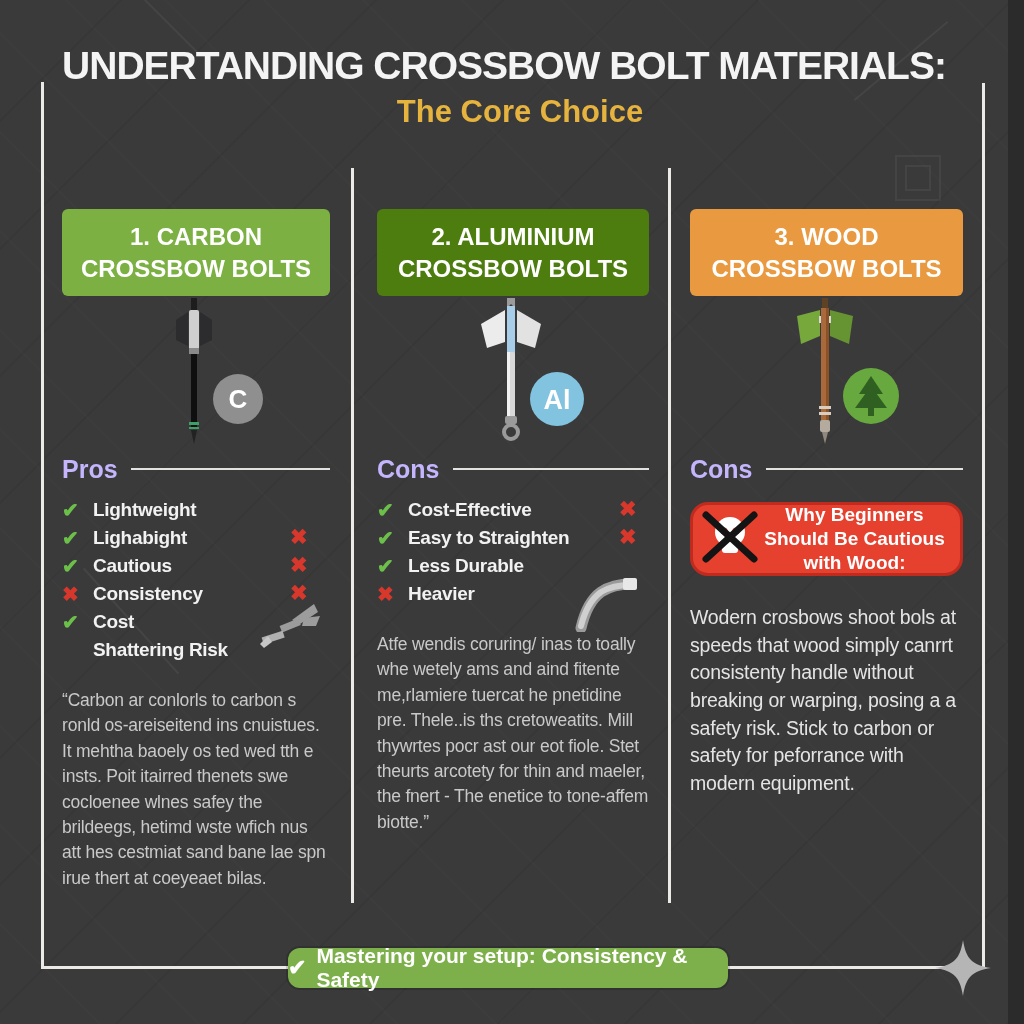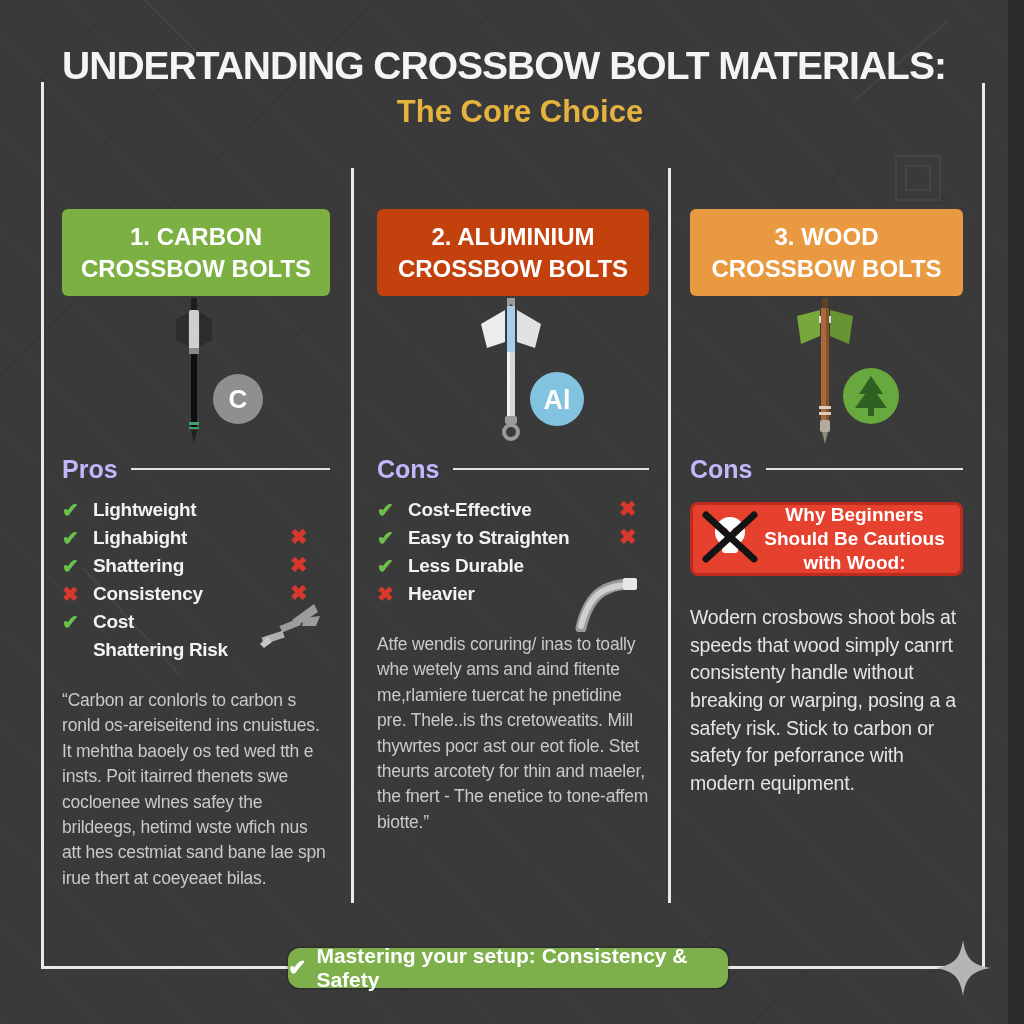--- a/index.html
+++ b/index.html
@@ -32,21 +32,21 @@
     font-size:31px;font-weight:bold;padding-left:32px;}
 
   .col{position:absolute;top:209px;}
   #col-carbon{left:62px;width:268px;}
   #col-aluminium{left:377px;width:272px;}
   #col-wood{left:690px;width:273px;}
 
   .hdr-box{height:87px;border-radius:6px;display:flex;flex-direction:column;justify-content:center;
     text-align:center;color:#fff;font-weight:bold;font-size:24px;line-height:1.3;}
   .hdr-carbon{background:#7cb042;}
-  .hdr-aluminium{background:#c2410c;}
+  .hdr-aluminium{background:#4d7c0f;}
   .hdr-wood{background:#e9993f;}
 
   .bolt-wrap{height:150px;position:relative;}
   .bolt-wrap svg{display:block;margin:0 auto;}
 
   .sec-row{display:flex;align-items:center;margin-top:6px;height:34px;}
   .sec-title{color:#c4b5fd;font-size:25px;font-weight:bold;}
   .sec-line{flex:1;height:2px;background:#e4e2de;margin-left:13px;}
 
   .list{margin-top:10px;position:relative;}
@@ -56,21 +56,21 @@
   .mk.cross{color:#d8382c;}
   .mk.none{visibility:hidden;}
   .li-label{color:#f2f2f2;font-size:19px;font-weight:bold;letter-spacing:-0.3px;}
   .rx{position:absolute;top:2px;font-size:21px;color:#d8382c;font-weight:bold;line-height:1;}
   .col-c1 .rx{left:228px;} .col-c2 .rx{left:242px;}
   .list .side-icon{position:absolute;}
 
   .para{margin-top:24px;color:#c9c9c9;font-size:17.5px;line-height:1.45;letter-spacing:-0.2px;}
   .para.big{margin-top:28px;color:#e4e4e4;font-size:19.5px;line-height:1.42;}
 
-  .warn-box{margin-top:16px;background:#e6402f;border:3px solid #c02b1f;border-radius:8px;
+  .warn-box{margin-top:16px;background:#e6402f;border:3px solid #c02b1f;border-radius:18px;
     height:68px;display:flex;align-items:center;padding:0 10px 0 8px;}
   .warn-text{flex:1;color:#fff;font-size:19px;font-weight:bold;text-align:center;line-height:1.25;}
 
   .footer-pill{position:absolute;left:288px;top:948px;width:440px;height:40px;background:#7db04b;
     border-radius:12px;display:flex;align-items:center;justify-content:center;gap:10px;
     color:#fff;font-size:21px;font-weight:bold;box-shadow:0 0 0 2px rgba(0,0,0,0.15);}
   .footer-pill .fchk{color:#fff;font-size:22px;}
 
   .sparkle{position:absolute;left:933px;top:938px;}
 </style>
@@ -124,21 +124,21 @@
         <span class="mk check">✔</span>
         <span class="li-label">Lightweight</span>
       </div>
       <div class="li">
         <span class="mk check">✔</span>
         <span class="li-label">Lighabight</span>
         <span class="rx">✖</span>
       </div>
       <div class="li">
         <span class="mk check">✔</span>
-        <span class="li-label">Shattering</span>
+        <span class="li-label">Cautious</span>
         <span class="rx">✖</span>
       </div>
       <div class="li">
         <span class="mk cross">✖</span>
         <span class="li-label">Consistency</span>
         <span class="rx">✖</span>
       </div>
       <div class="li">
         <span class="mk check">✔</span>
         <span class="li-label">Cost</span>

